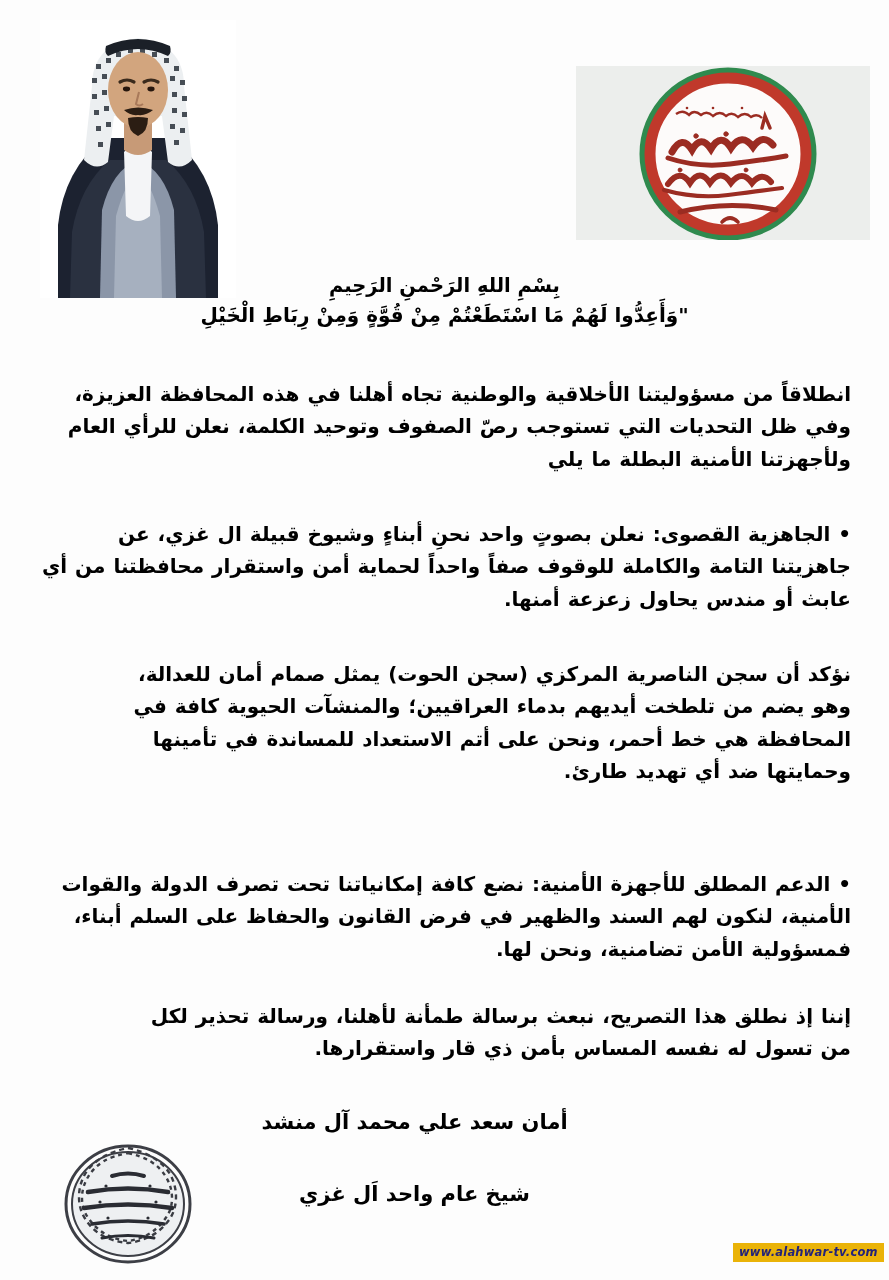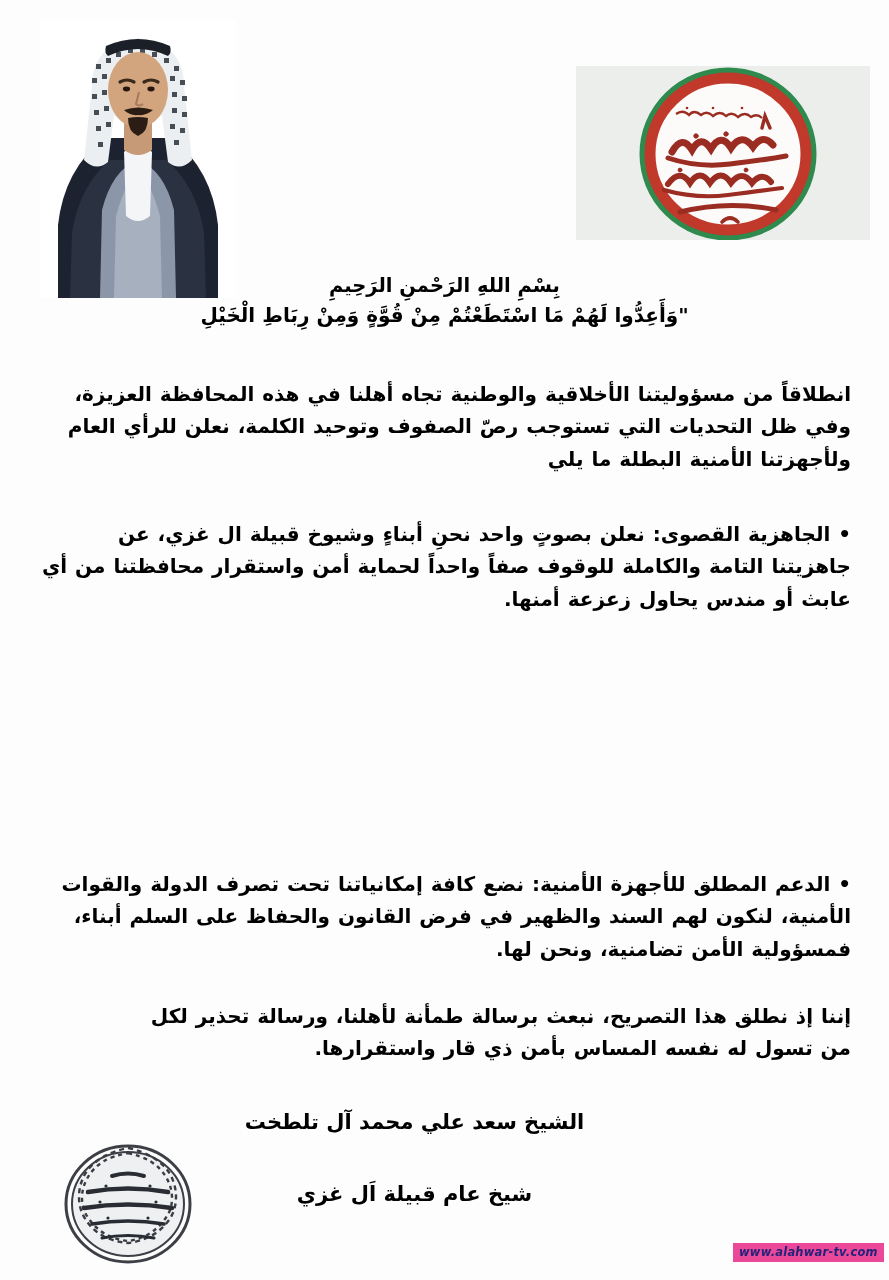--- a/index.html
+++ b/index.html
@@ -115,21 +115,21 @@
     height: 128px;
   }
   .stamp svg { display: block; width: 100%; height: 100%; }
 
   
   .watermark {
     position: absolute;
     left: 733px;
     top: 1243px;
     padding: 2px 6px 3px 6px;
-    background: #ec4899;
+    background: #eab308;
     color: #23237a;
     font-family: "DejaVu Sans", "Liberation Sans", sans-serif;
     font-size: 11.5px;
     font-weight: bold;
     font-style: italic;
     letter-spacing: 0.2px;
     direction: ltr;
     white-space: nowrap;
     text-align: center;
   }
@@ -237,28 +237,29 @@
 
   <div class="basmala-block">
     <div class="basmala">بِسْمِ اللهِ الرَحْمنِ الرَحِيمِ</div>
     <div class="verse">"وَأَعِدُّوا لَهُمْ مَا اسْتَطَعْتُمْ مِنْ قُوَّةٍ وَمِنْ رِبَاطِ الْخَيْلِ</div>
   </div>
 
   <div class="para p-intro">انطلاقاً من مسؤوليتنا الأخلاقية والوطنية تجاه أهلنا في هذه المحافظة العزيزة، وفي ظل التحديات التي تستوجب رصّ الصفوف وتوحيد الكلمة، نعلن للرأي العام ولأجهزتنا الأمنية البطلة ما يلي</div>
 
   <div class="para p-b1">• الجاهزية القصوى: نعلن بصوتٍ واحد نحنِ أبناءٍ وشيوخ قبيلة ال غزي، عن جاهزيتنا التامة والكاملة للوقوف صفاً واحداً لحماية أمن واستقرار محافظتنا من أي عابث أو مندس يحاول زعزعة أمنها.</div>
 
+  <div class="para p-prison">نؤكد أن سجن الناصرية المركزي (سجن الحوت) يمثل صمام أمان للعدالة، وهو يضم من تلطخت أيديهم بدماء العراقيين؛ والمنشآت الحيوية كافة في المحافظة هي خط أحمر، ونحن على أتم الاستعداد للمساندة في تأمينها وحمايتها ضد أي تهديد طارئ.</div>
 
   <div class="para p-b2">• الدعم المطلق للأجهزة الأمنية: نضع كافة إمكانياتنا تحت تصرف الدولة والقوات الأمنية، لنكون لهم السند والظهير في فرض القانون والحفاظ على السلم أبناء، فمسؤولية الأمن تضامنية، ونحن لها.</div>
 
   <div class="para p-closing">إننا إذ نطلق هذا التصريح، نبعث برسالة طمأنة لأهلنا، ورسالة تحذير لكل من تسول له نفسه المساس بأمن ذي قار واستقرارها.</div>
 
   <div class="sign-block">
-    <div class="sign-name">الشيخ سعد علي محمد آل تلطخت</div>
-    <div class="sign-title">شيخ عام قبيلة اَل غزي</div>
+    <div class="sign-name">أمان سعد علي محمد آل منشد</div>
+    <div class="sign-title">شيخ عام واحد اَل غزي</div>
   </div>
 
   <div class="stamp">
     <svg viewBox="0 0 132 128" xmlns="http://www.w3.org/2000/svg" aria-hidden="true">
       <ellipse cx="66" cy="64" rx="62" ry="58" fill="none" stroke="#3d3f46" stroke-width="3"></ellipse>
       <ellipse cx="66" cy="64" rx="56" ry="52" fill="#eef0f2" stroke="#3d3f46" stroke-width="2"></ellipse>
 
       <g stroke="#3a3c43" stroke-width="2.4" fill="none">
         <path d="M66 8
                  q14 3 24 9 q12 7 18 17 q6 11 6 23 q0 13 -7 23 q-8 11 -20 17 q-11 5 -21 6

